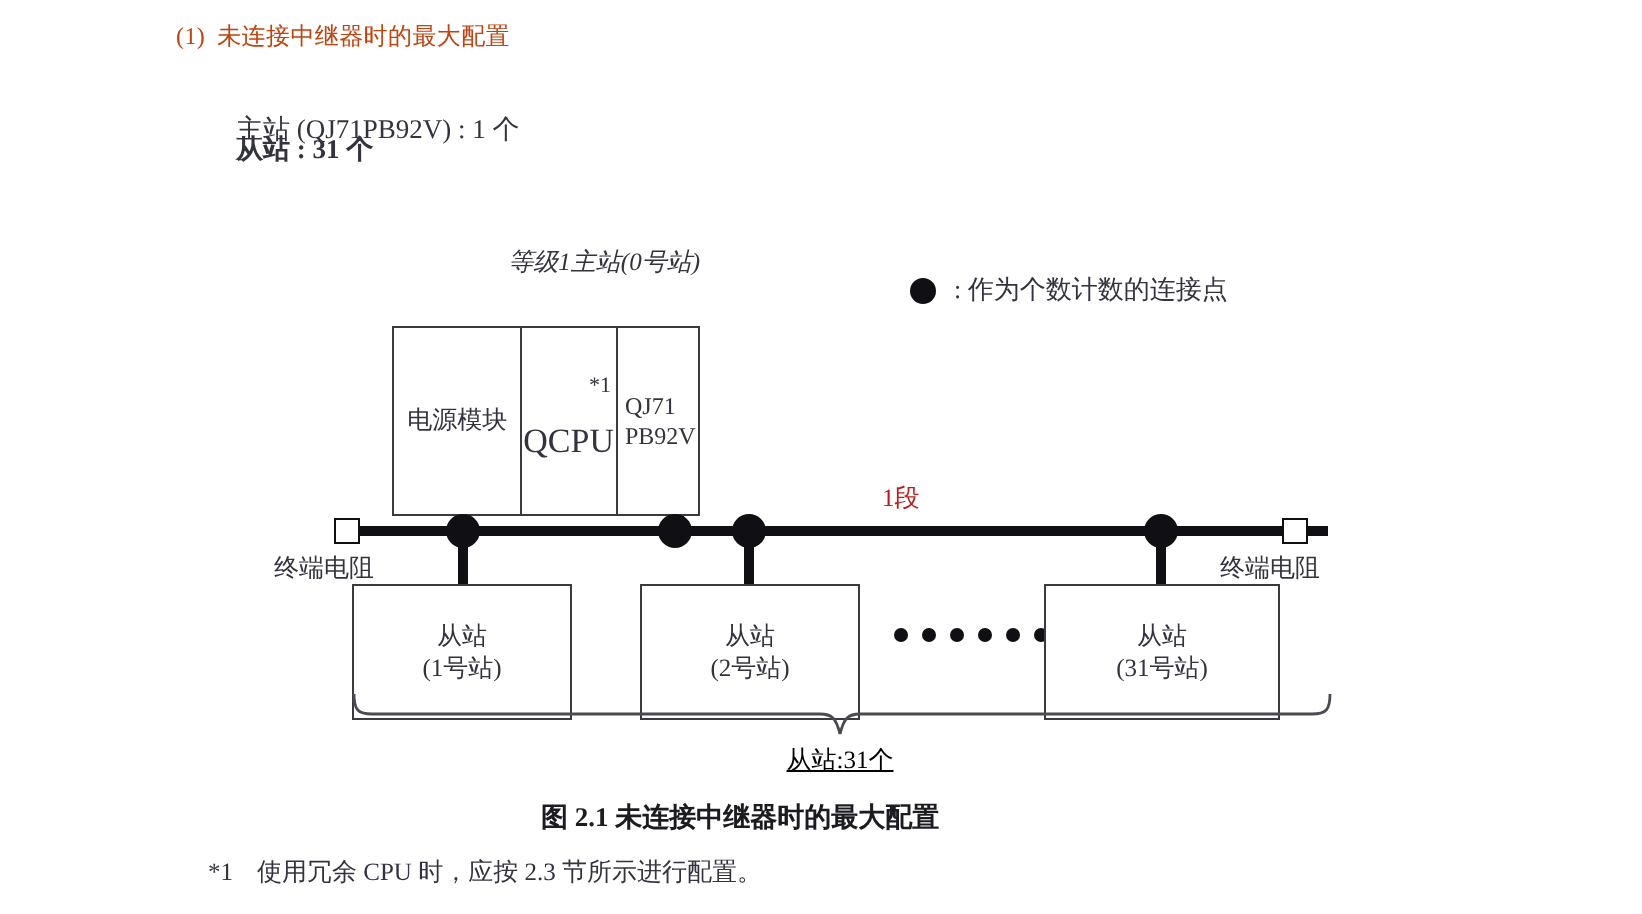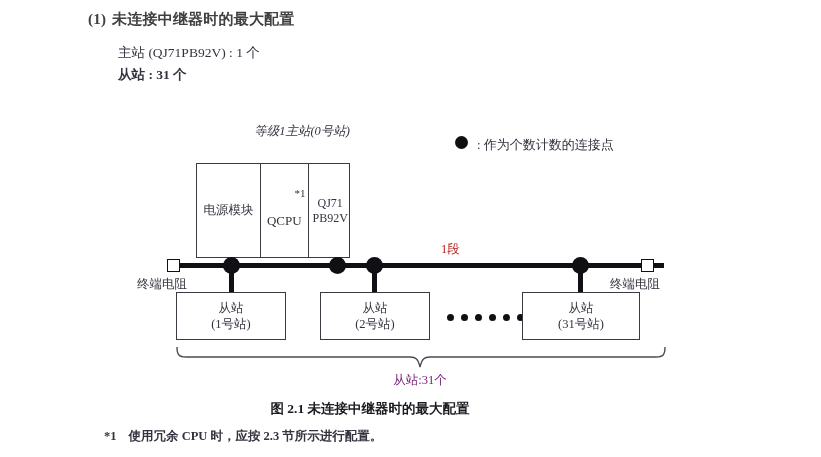--- a/index.html
+++ b/index.html
@@ -9,35 +9,35 @@
     font-family:"Liberation Serif","DejaVu Serif",serif;
     color:#2f2f3d;
     position:relative;
     overflow:hidden;
   }
   .page{position:absolute;left:0;top:0;width:821px;height:457px;}
 
   
   .heading{
     position:absolute;left:88px;top:10px;
-    font-size:15px;font-weight:bold;color:#404040;
+    font-size:12px;font-weight:normal;color:#c2410c;
     letter-spacing:0.2px;white-space:nowrap;
   }
   .heading .num{margin-right:6px;}
   .subline{
     position:absolute;left:118px;
     font-size:13.5px;color:#33333f;white-space:nowrap;
   }
-  .subline.l1{top:44px;}
+  .subline.l1{top:56px;}
   .subline.l2{top:66px;font-weight:bold;}
 
   
   .legend{
     position:absolute;left:455px;top:136px;
-    display:flex;align-items:flex-start;white-space:nowrap;
+    display:flex;align-items:center;white-space:nowrap;
   }
   .legend-dot{
     width:13px;height:13px;border-radius:50%;
     background:#101014;display:inline-block;
   }
   .legend-text{
     font-size:13px;color:#33333f;margin-left:9px;white-space:nowrap;
   }
 
   
@@ -54,26 +54,26 @@
   }
   .mcell{
     position:relative;
     box-sizing:border-box;
     display:flex;align-items:center;justify-content:center;
     font-size:12.5px;color:#33333f;
   }
   .mcell.c1{width:64px;}
   .mcell.c2{width:48px;border-left:1.3px solid #3a3a42;}
   .mcell.c3{width:42px;border-left:1.3px solid #3a3a42;justify-content:flex-start;padding-left:4px;}
-  .mcell .stack{line-height:1.22;text-align:center;font-size:12px;}
+  .mcell .stack{line-height:1.22;text-align:left;font-size:12px;}
   .sup-mark{
     position:absolute;right:2px;top:23px;
     font-size:11px;color:#33333f;
   }
-  .qcpu-text{font-size:13px;margin-top:20px;}
+  .qcpu-text{font-size:17px;margin-top:20px;}
 
   
   .bus{
     position:absolute;left:176px;top:263px;
     width:488px;height:5px;background:#101014;
   }
   .seg-label{
     position:absolute;left:441px;top:241px;
     font-size:12.5px;color:#b91c1c;white-space:nowrap;
   }
@@ -93,21 +93,21 @@
   .node-dot{
     position:absolute;width:17px;height:17px;border-radius:50%;
     background:#101014;
   }
   .drop{
     position:absolute;width:5px;background:#101014;
   }
 
   
   .slave-box{
-    position:absolute;top:292px;height:48px;
+    position:absolute;top:292px;height:68px;
     border:1.3px solid #3a3a42;box-sizing:border-box;
     display:flex;flex-direction:column;align-items:center;justify-content:center;
     font-size:12.5px;color:#33333f;line-height:1.3;
     background:#ffffff;
   }
   .slave-box.s1{left:176px;width:110px;}
   .slave-box.s2{left:320px;width:110px;}
   .slave-box.s3{left:522px;width:118px;}
 
   .ellipsis{
@@ -115,33 +115,33 @@
     display:flex;gap:7px;align-items:center;
   }
   .ellipsis i{
     width:7px;height:7px;border-radius:50%;background:#101014;display:block;
   }
 
   
   .brace{position:absolute;left:170px;top:346px;}
   .brace-label{
     position:absolute;left:176px;top:372px;width:488px;
-    text-align:center;font-size:12.5px;color:#701a75;white-space:nowrap;
+    text-align:center;font-size:12.5px;color:#000000;white-space:nowrap;text-decoration:underline;
   }
 
   
   .fig-caption{
     position:absolute;left:0;top:400px;width:700px;
     text-align:center;font-size:13.5px;font-weight:bold;color:#1b1b22;
     white-space:nowrap;
     padding-left:20px;
   }
   .footnote{
     position:absolute;left:104px;top:428px;
-    font-size:12.5px;color:#33333f;white-space:nowrap;font-weight:bold;
+    font-size:12.5px;color:#33333f;white-space:nowrap;
   }
   .footnote .fmark{margin-right:12px;}
 </style>
 </head>
 <body>
 
 <div class="page">
 
   <div class="heading">
     <span class="num">(1)</span><span>未连接中继器时的最大配置</span>

